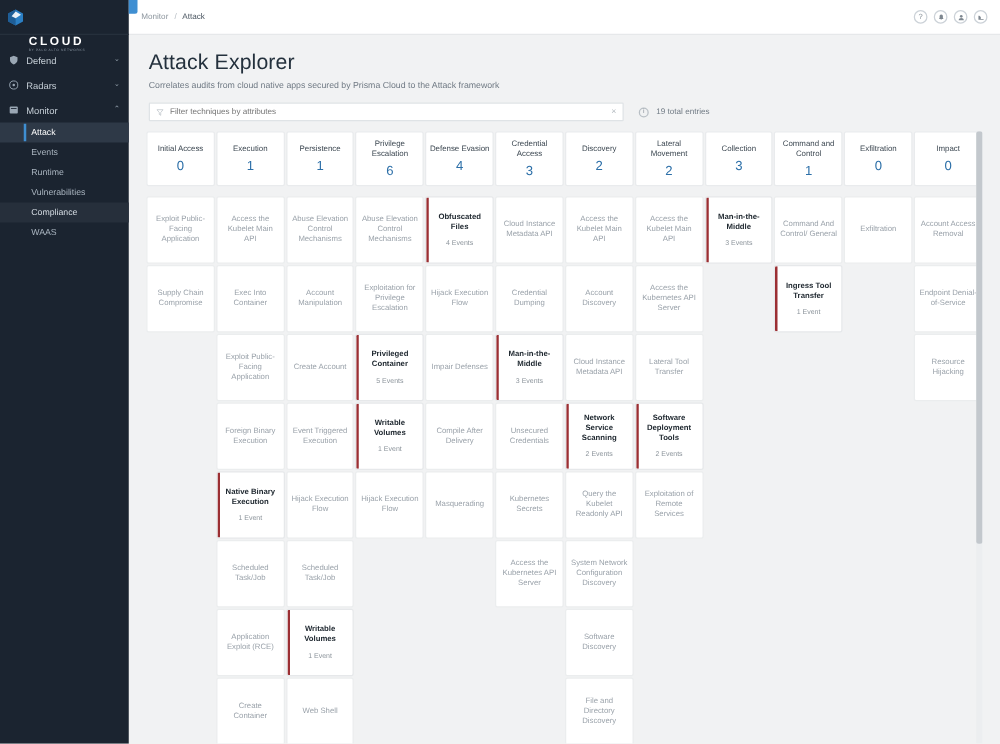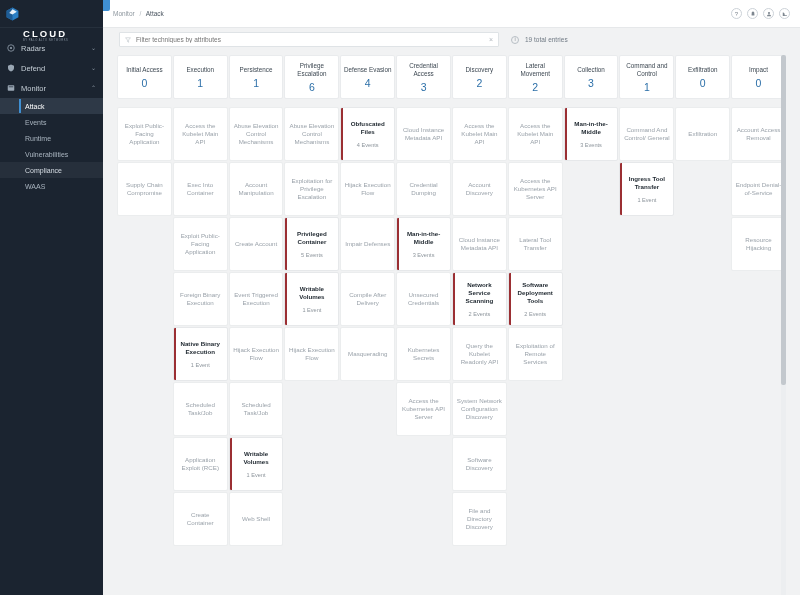--- a/index.html
+++ b/index.html
@@ -190,35 +190,35 @@
         <span class="logo-sub">BY PALO ALTO NETWORKS</span>
       </span>
     </div>
     <div class="blue-tab"></div>
 
     <div class="nav">
 
       <div class="nav-group">
         <span class="nav-ico">
           <svg width="8" height="8" viewBox="0 0 16 16">
+              <path d="M8 1 L14 3.5 V8 C14 11.5 11 14 8 15 C5 14 2 11.5 2 8 V3.5 Z" fill="#9aa7b4"></path>
+            </svg>
+        </span>
+        <span class="nav-label">Defend</span>
+        <span class="chev">⌄</span>
+      </div>
+
+      <div class="nav-group">
+        <span class="nav-ico">
+          <svg width="8" height="8" viewBox="0 0 16 16">
               <circle cx="8" cy="8" r="6.5" fill="none" stroke="#9aa7b4" stroke-width="1.5"></circle>
               <circle cx="8" cy="8" r="2" fill="#9aa7b4"></circle>
             </svg>
         </span>
         <span class="nav-label">Radars</span>
-        <span class="chev">⌄</span>
-      </div>
-
-      <div class="nav-group">
-        <span class="nav-ico">
-          <svg width="8" height="8" viewBox="0 0 16 16">
-              <path d="M8 1 L14 3.5 V8 C14 11.5 11 14 8 15 C5 14 2 11.5 2 8 V3.5 Z" fill="#9aa7b4"></path>
-            </svg>
-        </span>
-        <span class="nav-label">Defend</span>
         <span class="chev">⌄</span>
       </div>
 
       <div class="nav-group">
         <span class="nav-ico">
           <svg width="8" height="8" viewBox="0 0 16 16">
               <rect x="1.5" y="2.5" width="13" height="11" rx="1.5" fill="#9aa7b4"></rect>
               <rect x="3.5" y="5" width="9" height="1.4" fill="#1b2430"></rect>
             </svg>
         </span>
@@ -272,20 +272,24 @@
             </svg>
         </div>
         <div class="circ-btn">
           <svg width="6" height="6" viewBox="0 0 16 16">
               <path d="M2 13 L13 13 L13 11 L7 11 L7 7 L4 4 L2 4 Z" fill="#7d868f"></path>
             </svg>
         </div>
       </div>
     </header>
 
+    <div class="page-head">
+      <h1 class="page-title">Attack Explorer</h1>
+      <div class="page-sub">Correlates audits from cloud native apps secured by Prisma Cloud to the Attack framework</div>
+    </div>
 
     <div class="filter-row">
       <div class="filter-box">
         <span class="filter-ico">
           <svg width="6" height="6" viewBox="0 0 16 16">
               <path d="M1.5 2 H14.5 L9.5 8 V14 L6.5 12 V8 Z" fill="none" stroke="#aeb6bd" stroke-width="1.3"></path>
             </svg>
         </span>
         <input class="filter-input" type="text" placeholder="Filter techniques by attributes" style="">
         <span class="filter-clear">×</span>

